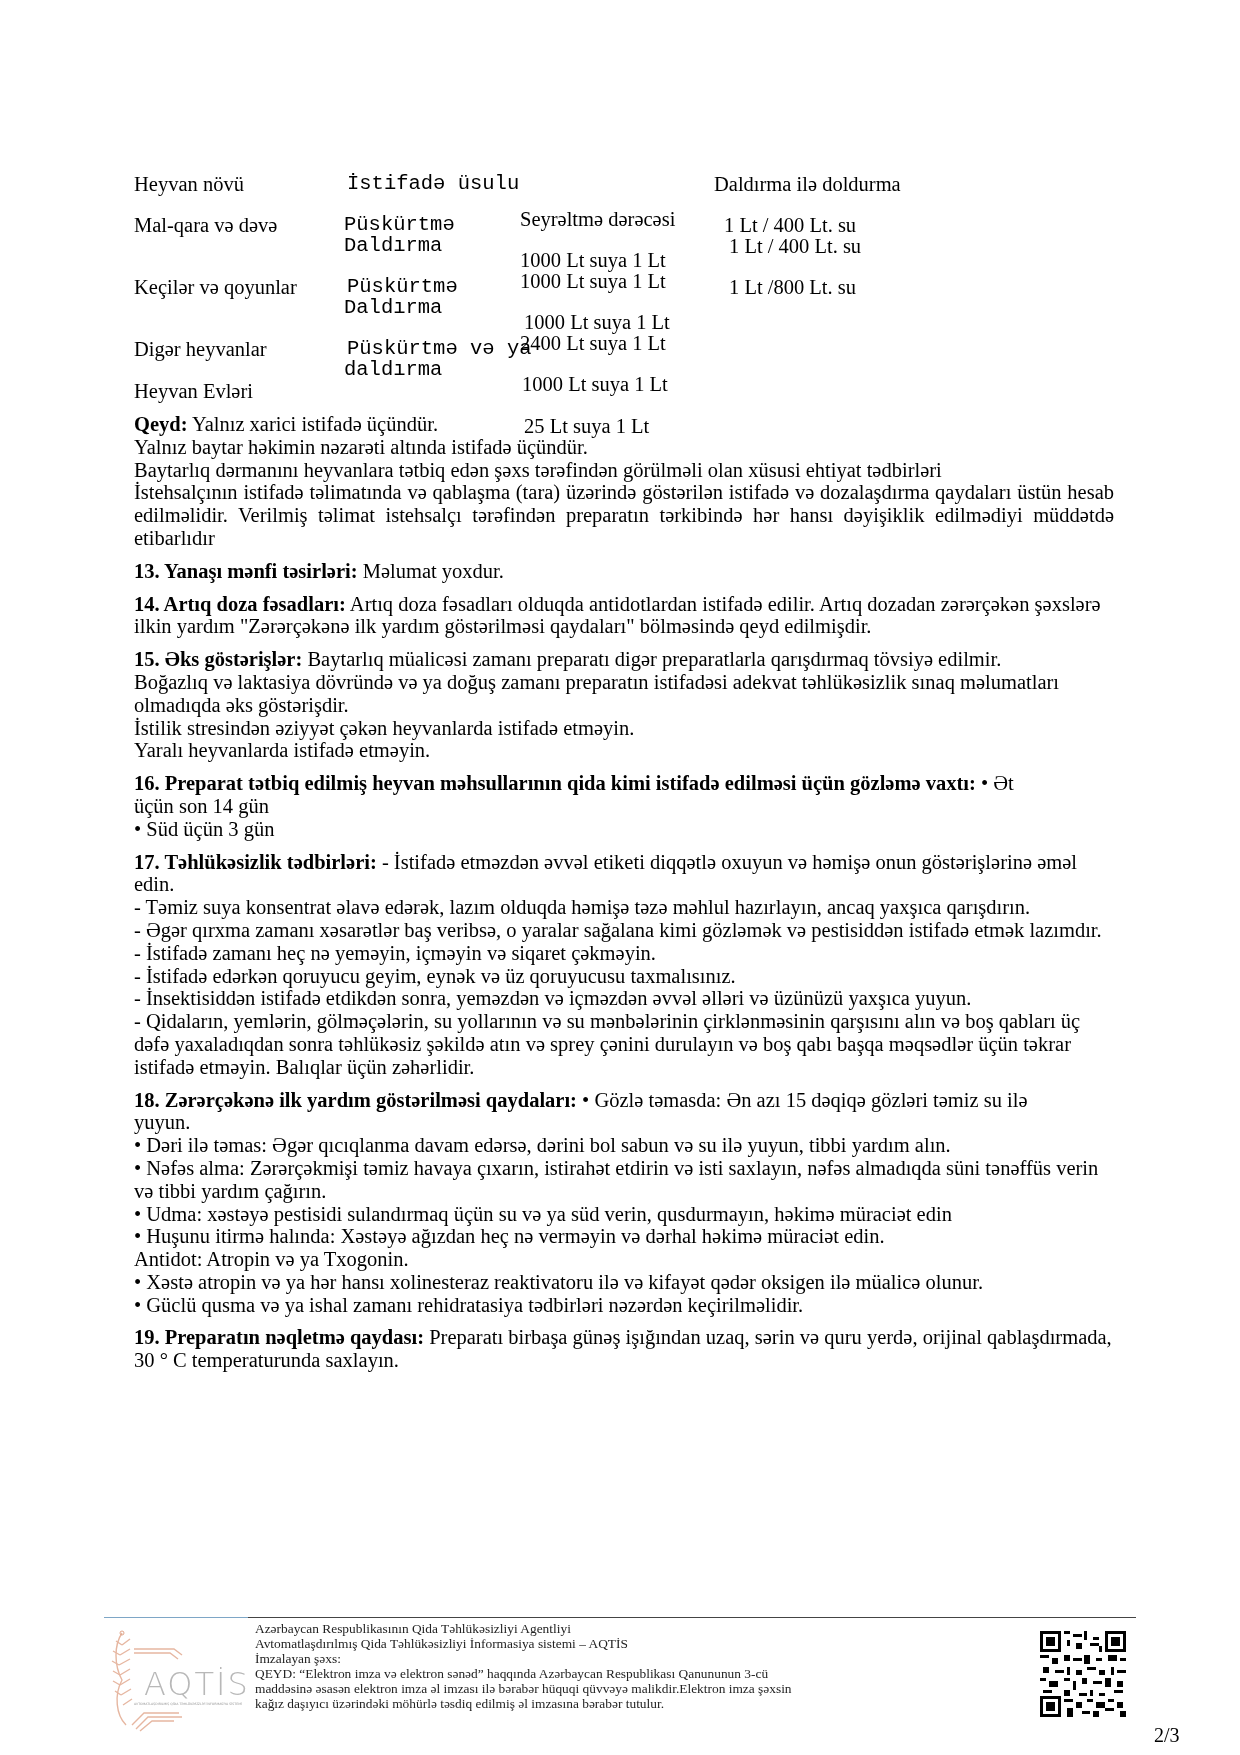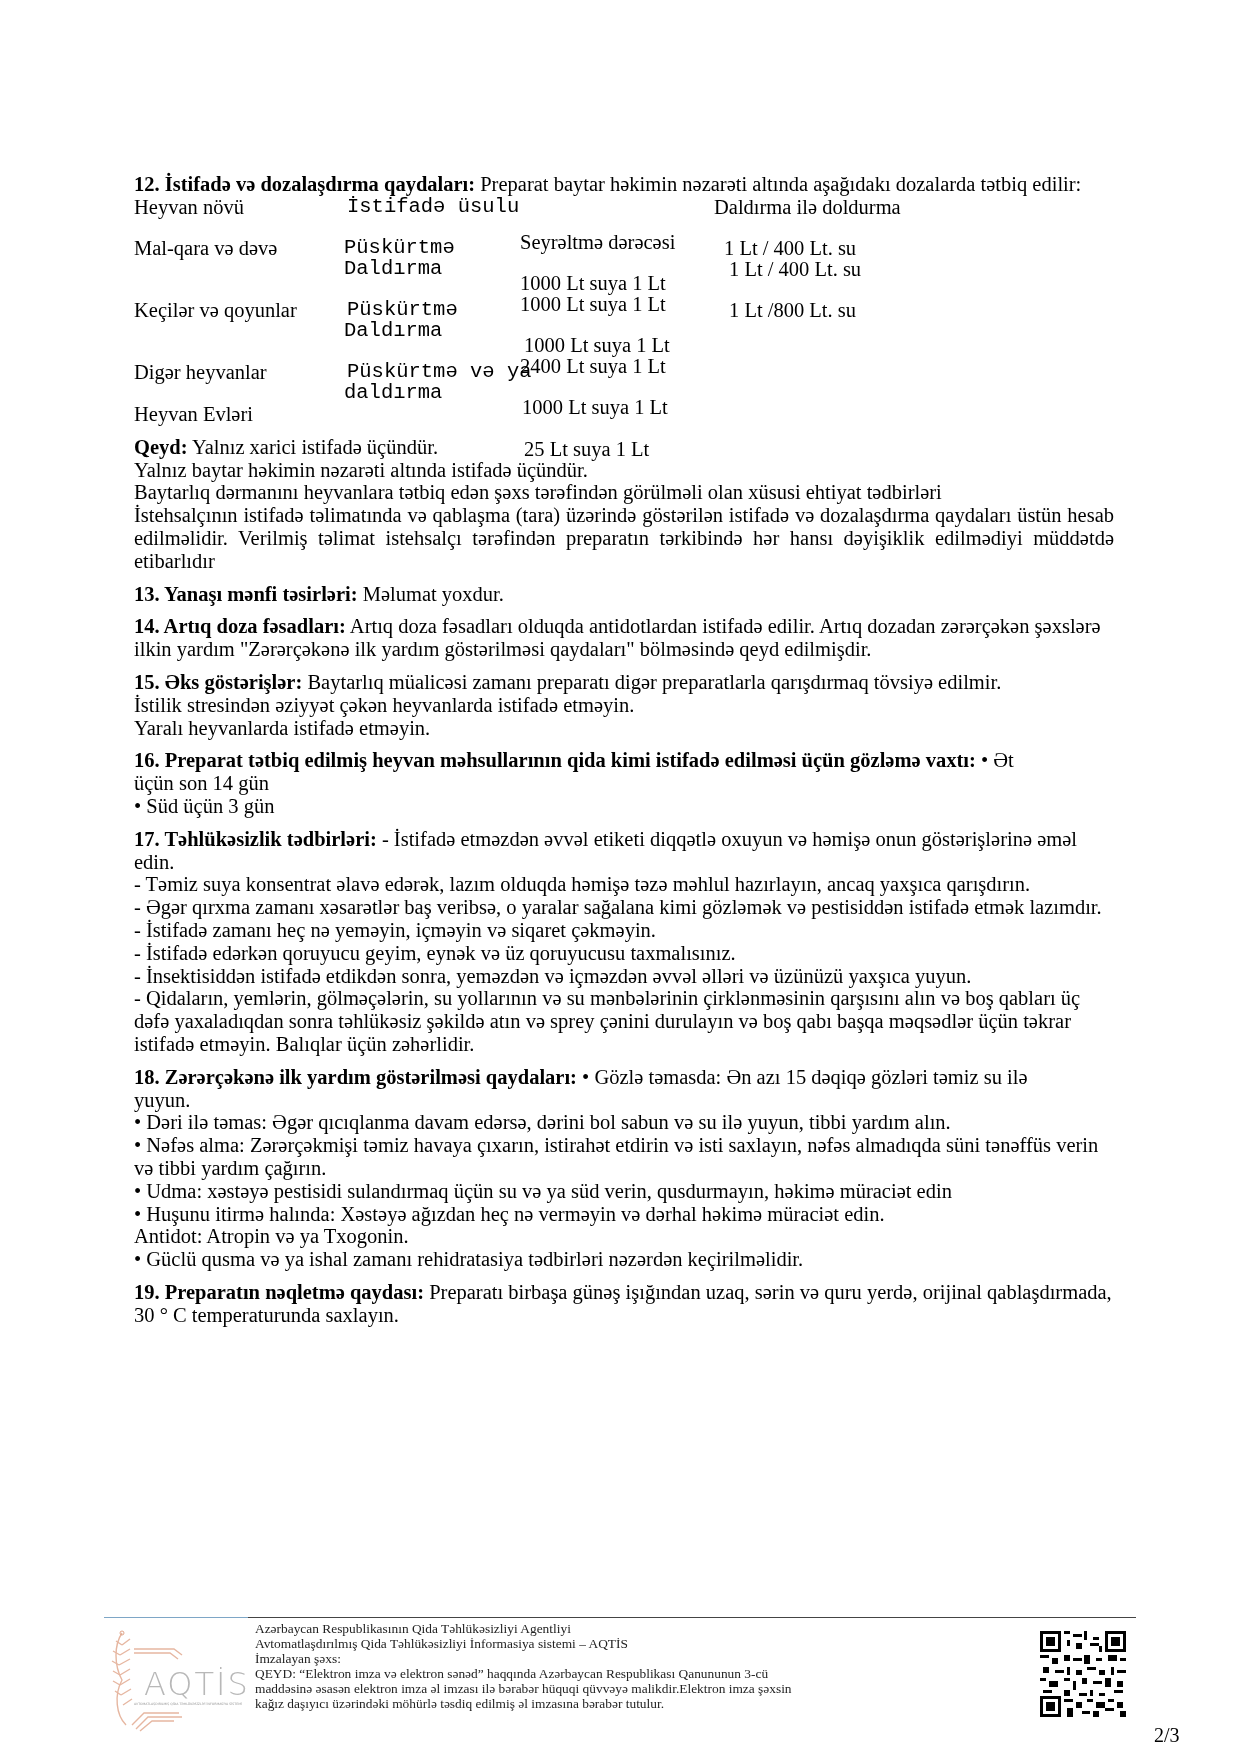--- a/index.html
+++ b/index.html
@@ -36,21 +36,20 @@
   .footer-text p { margin: 0; white-space: nowrap; }
   .qr { position: absolute; left: 1040px; top: 1631px; width: 86px; height: 86px; }
   .page-num { position: absolute; left: 1154px; top: 1724px; font-size: 20px; }
 </style>
 </head>
 <body>
 
 <div class="page-content">
 
   <div class="sec">
-    <p><b>12. İstifadə və dozalaşdırma qaydaları:</b><span> Preparat baytar həkimin nəzarəti altında aşağıdakı dozalarda tətbiq edilir:</span></p>
 
     <div class="dose-table">
       <span class="cell c1" style="top:0">Heyvan növü</span>
       <span class="cell c2" style="top:0">İstifadə üsulu</span>
       <span class="cell c3" style="top:0">Seyrəltmə dərəcəsi</span>
       <span class="cell c4" style="top:0">Daldırma ilə doldurma</span>
 
       <span class="cell c1" style="top:41px">Mal-qara və dəvə</span>
       <span class="cell c2" style="top:41px;left:210px">Püskürtmə</span>
       <span class="cell c3" style="top:41px;left:386px">1000 Lt suya 1 Lt</span>
@@ -88,20 +87,21 @@
   <div class="sec">
     <p><b>13. Yanaşı mənfi təsirləri:</b><span> Məlumat yoxdur.</span></p>
   </div>
 
   <div class="sec">
     <p><b>14. Artıq doza fəsadları:</b><span> Artıq doza fəsadları olduqda antidotlardan istifadə edilir. Artıq dozadan zərərçəkən şəxslərə ilkin yardım "Zərərçəkənə ilk yardım göstərilməsi qaydaları" bölməsində qeyd edilmişdir.</span></p>
   </div>
 
   <div class="sec">
     <p><b>15. Əks göstərişlər:</b><span> Baytarlıq müalicəsi zamanı  preparatı digər preparatlarla qarışdırmaq tövsiyə edilmir.</span></p>
+    <p> Boğazlıq və laktasiya dövründə və ya doğuş zamanı  preparatın istifadəsi adekvat təhlükəsizlik sınaq məlumatları olmadıqda əks göstərişdir.</p>
     <p> İstilik stresindən əziyyət çəkən heyvanlarda istifadə etməyin.</p>
     <p> Yaralı heyvanlarda istifadə etməyin.</p>
   </div>
 
   <div class="sec">
     <p style="width:880px"><b>16. Preparat tətbiq edilmiş heyvan məhsullarının qida kimi istifadə edilməsi üçün gözləmə vaxtı:</b><span>  • Ət üçün son 14 gün</span></p>
     <p>• Süd üçün 3 gün</p>
   </div>
 
   <div class="sec">
@@ -114,20 +114,21 @@
     <p>- Qidaların, yemlərin, gölməçələrin, su yollarının və su mənbələrinin çirklənməsinin qarşısını alın və boş qabları üç dəfə yaxaladıqdan sonra təhlükəsiz şəkildə atın və sprey çənini durulayın və boş qabı başqa məqsədlər üçün təkrar istifadə etməyin. Balıqlar üçün zəhərlidir.</p>
   </div>
 
   <div class="sec">
     <p style="width:920px"><b>18. Zərərçəkənə ilk yardım göstərilməsi qaydaları:</b><span> • Gözlə təmasda: Ən azı 15 dəqiqə gözləri təmiz su ilə yuyun.</span></p>
     <p>• Dəri ilə təmas: Əgər qıcıqlanma davam edərsə, dərini bol sabun və su ilə yuyun, tibbi yardım alın.</p>
     <p>• Nəfəs alma: Zərərçəkmişi təmiz havaya çıxarın, istirahət etdirin və isti saxlayın, nəfəs almadıqda süni tənəffüs verin və tibbi yardım çağırın.</p>
     <p>• Udma: xəstəyə pestisidi sulandırmaq üçün su və ya süd verin, qusdurmayın, həkimə müraciət edin</p>
     <p>• Huşunu itirmə halında: Xəstəyə ağızdan heç nə verməyin və dərhal həkimə müraciət edin.</p>
     <p>Antidot: Atropin və ya Txogonin.</p>
+    <p>• Xəstə atropin və ya hər hansı xolinesteraz reaktivatoru ilə və kifayət qədər oksigen ilə müalicə olunur.</p>
     <p>• Güclü qusma və ya ishal zamanı rehidratasiya tədbirləri nəzərdən keçirilməlidir.</p>
   </div>
 
   <div class="sec">
     <p><b>19. Preparatın nəqletmə qaydası:</b><span> Preparatı birbaşa günəş işığından uzaq,  sərin və quru yerdə, orijinal qablaşdırmada, 30 ° C temperaturunda saxlayın.</span></p>
   </div>
 </div>
 
 <div class="footer-line-blue"></div>
 <div class="footer-line"></div>

